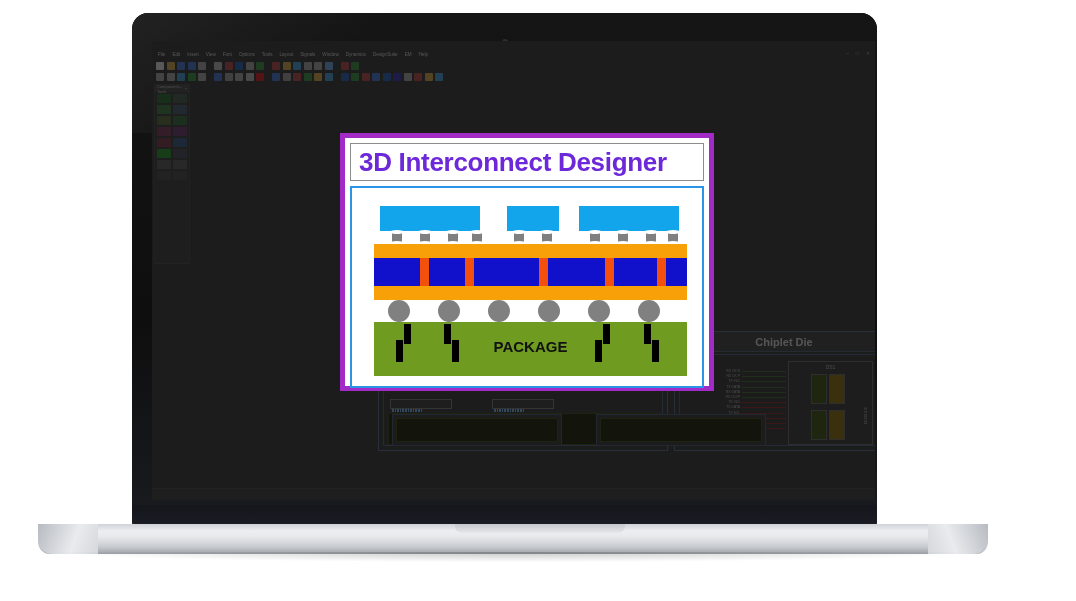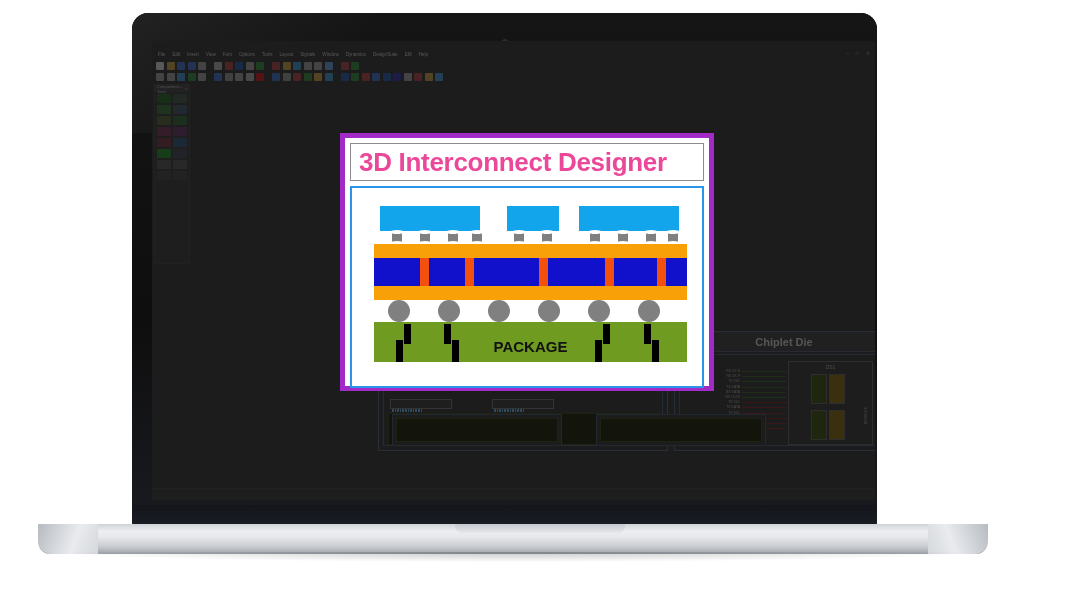--- a/index.html
+++ b/index.html
@@ -174,21 +174,21 @@
   #popup {
     position:absolute; left:340px; top:133px; width:374px; height:258px;
     background:#ffffff; border:5px solid #a22bc8; z-index:80;
     padding:5px;
   }
   #popup-titlebox{
     height:38px; background:#ffffff; border:1px solid #8c8c8c;
     display:flex; align-items:center; padding-left:8px;
   }
   #popup-title{
-    font-size:26px; font-weight:bold; color:#ec4899; letter-spacing:-.3px;
+    font-size:26px; font-weight:bold; color:#6d28d9; letter-spacing:-.3px;
     font-family:"Liberation Sans", sans-serif;
   }
   #popup-canvas{
     position:relative; margin-top:5px; height:202px;
     background:#ffffff; border:2px solid #2a95e8;
   }
 
   
   .die{ position:absolute; background:#13a5ec; }
   .ubump{ position:absolute; background:#808080; }
@@ -505,21 +505,21 @@
 
       <div class="interposer-layer" style="left:22px; top:98px; width:313px; height:14px;"></div>
 
       <div class="c4" style="left:36px;  top:112px;"></div>
       <div class="c4" style="left:86px;  top:112px;"></div>
       <div class="c4" style="left:136px; top:112px;"></div>
       <div class="c4" style="left:186px; top:112px;"></div>
       <div class="c4" style="left:236px; top:112px;"></div>
       <div class="c4" style="left:286px; top:112px;"></div>
 
-      <div id="package" style="left:22px; top:134px; width:313px; height:40px;">
+      <div id="package" style="left:22px; top:134px; width:313px; height:54px;">
         <div id="package-label" style="top:16px;">PACKAGE</div>
       </div>
 
       <div class="pkg-via" style="left:52px;  top:136px; width:7px; height:20px;"></div>
       <div class="pkg-via" style="left:44px;  top:152px; width:7px; height:22px;"></div>
       <div class="pkg-via" style="left:92px;  top:136px; width:7px; height:20px;"></div>
       <div class="pkg-via" style="left:100px; top:152px; width:7px; height:22px;"></div>
       <div class="pkg-via" style="left:251px; top:136px; width:7px; height:20px;"></div>
       <div class="pkg-via" style="left:243px; top:152px; width:7px; height:22px;"></div>
       <div class="pkg-via" style="left:292px; top:136px; width:7px; height:20px;"></div>

